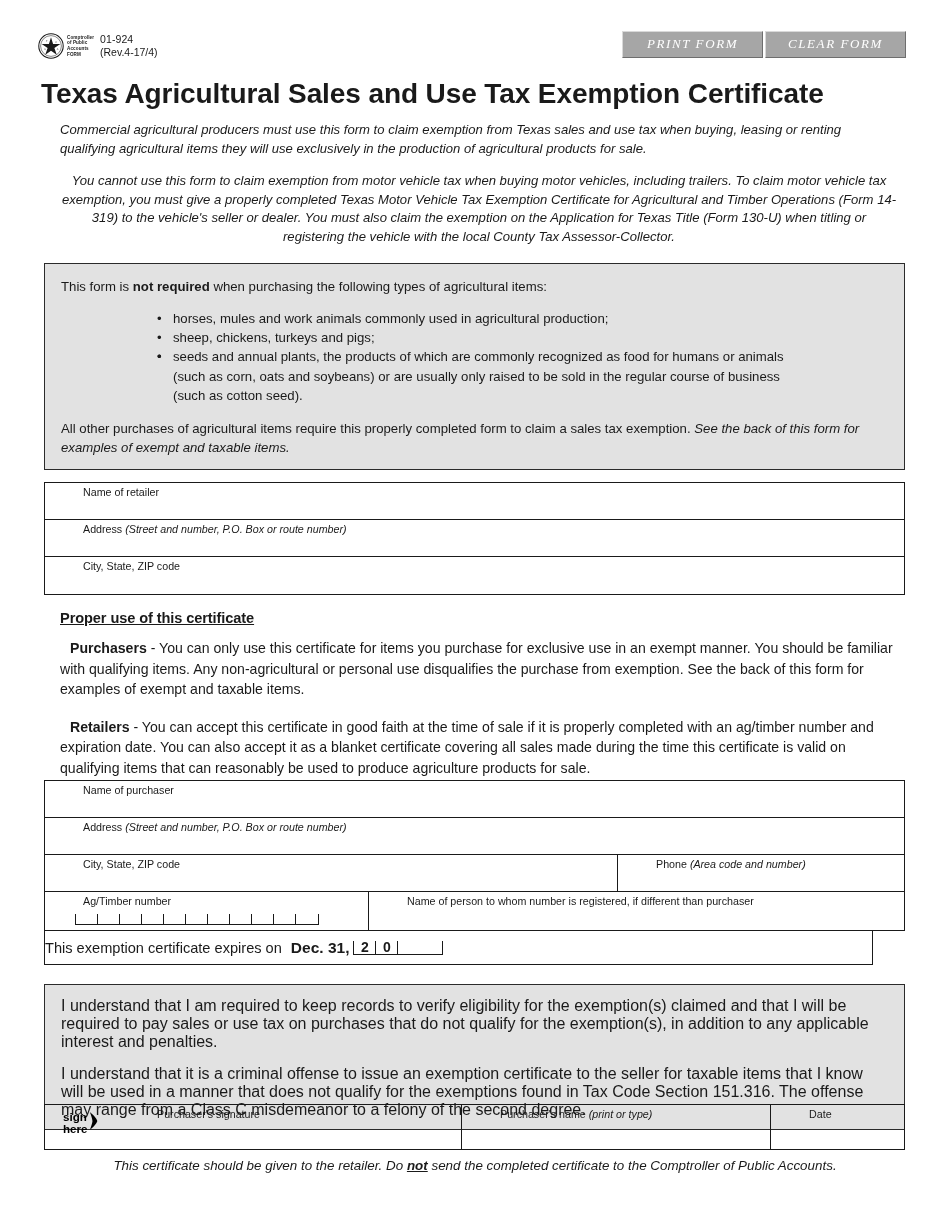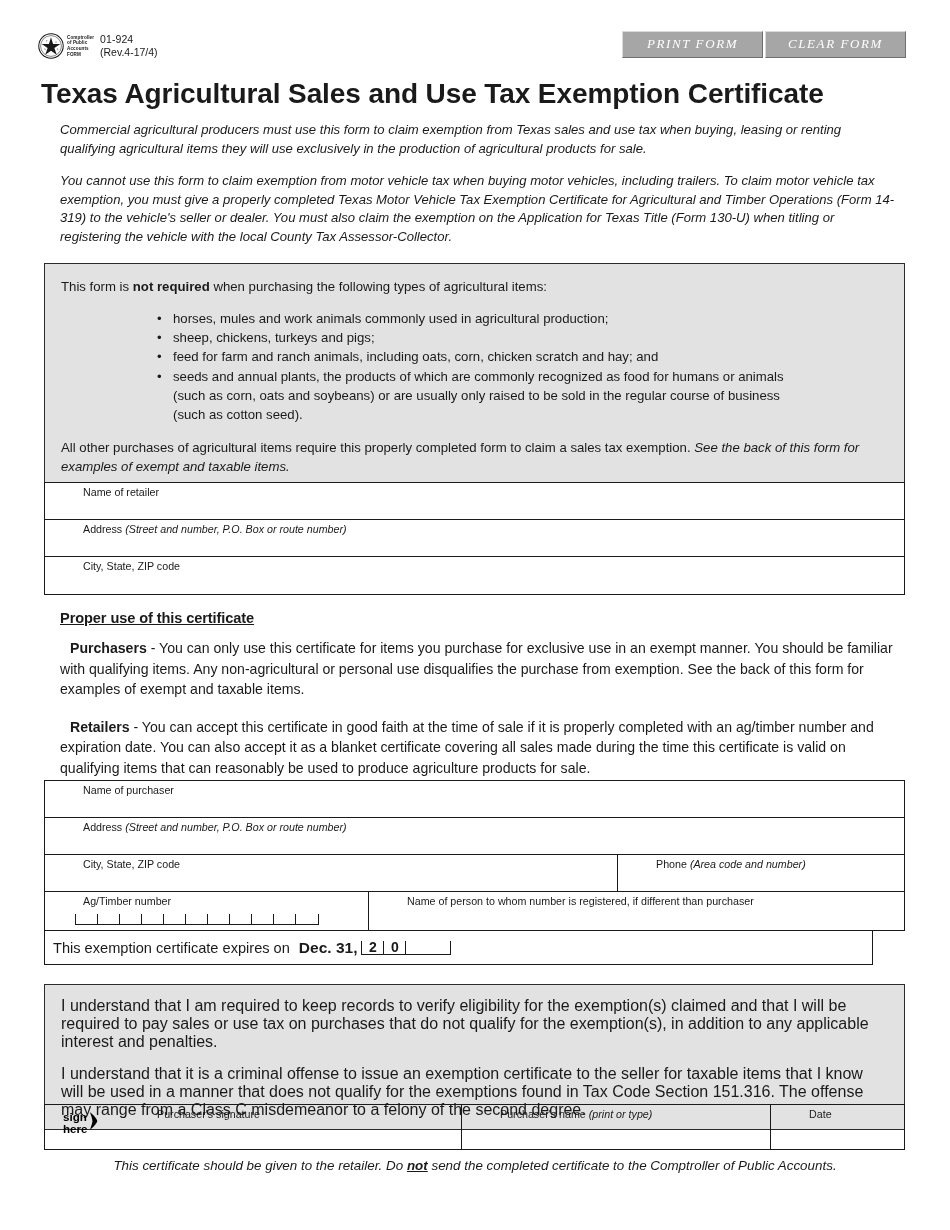--- a/index.html
+++ b/index.html
@@ -97,21 +97,21 @@
   .intro {
     position: absolute;
     left: 60px;
     width: 838px;
     font-style: italic;
     font-size: 13.1px;
     line-height: 18.5px;
     color: #1a1a1a;
   }
   #intro1 { top: 121px; }
-  #intro2 { top: 172px; }
+  #intro2 { top: 172px; text-align: center; }
 
   
   .gray-box {
     position: absolute;
     left: 44px;
     top: 263px;
     width: 861px;
     background: #e2e2e2;
     border: 1px solid #2b2b2b;
     box-sizing: border-box;
@@ -213,21 +213,20 @@
     position: absolute;
     left: 44px;
     top: 931px;
     width: 829px;
     height: 34px;
     border: 1px solid #1a1a1a;
     border-top: none;
     box-sizing: border-box;
     display: flex;
     align-items: center;
-    padding-left: 8px;
   }
   #expire-row .exp-text {
     font-size: 14.6px;
     color: #1a1a1a;
   }
   #expire-row .exp-dec {
     font-size: 15.5px;
     font-weight: bold;
     margin-left: 9px;
     color: #1a1a1a;
@@ -400,21 +399,20 @@
       <li>
         <span class="bullet">•</span>
         <span class="cont">horses, mules and work animals commonly used in agricultural production;</span>
       </li>
       <li>
         <span class="bullet">•</span>
         <span class="cont">sheep, chickens, turkeys and pigs;</span>
       </li>
       <li>
         <span class="bullet">•</span>
-        <span class="cont">feed for farm and ranch animals, including oats, corn, chicken scratch and hay; and</span>
       </li>
       <li>
         <span class="bullet">•</span>
         <span class="cont">seeds and annual plants, the products of which are commonly recognized as food for humans or animals</span>
         <span class="cont">(such as corn, oats and soybeans) or are usually only raised to be sold in the regular course of business</span>
         <span class="cont">(such as cotton seed).</span>
       </li>
     </ul>
     <div class="gb-foot">
       <span>All other purchases of agricultural items require this properly completed form to claim a sales tax exemption. </span><i>See the back of this form for examples of exempt and taxable items.</i>

